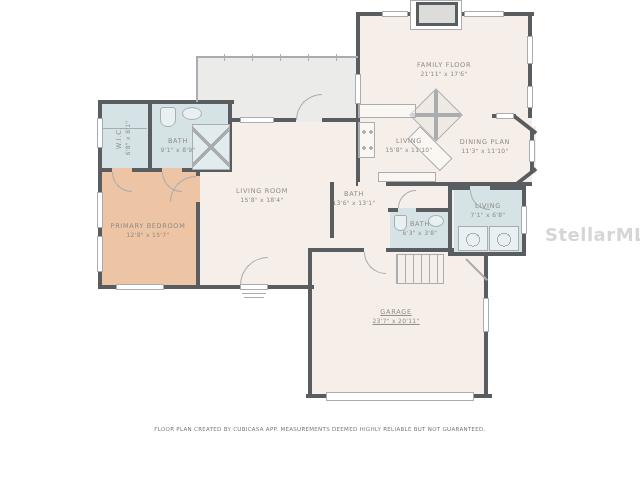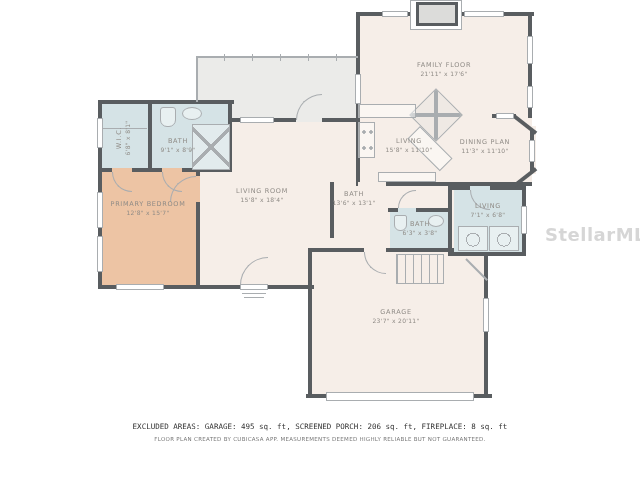--- a/index.html
+++ b/index.html
@@ -168,45 +168,44 @@
     <div class="rdims">11'3" x 11'10"</div>
   </div>
   <div class="lbl rot" style="left:124px;top:138px;">
     <div class="rname">W.I.C.</div>
     <div class="rdims">6'8" x 8'1"</div>
   </div>
   <div class="lbl" style="left:178px;top:146px;">
     <div class="rname">BATH</div>
     <div class="rdims">9'1" x 8'9"</div>
   </div>
-  <div class="lbl" style="left:148px;top:209px;">
+  <div class="lbl" style="left:148px;top:231px;">
     <div class="rname">PRIMARY BEDROOM</div>
     <div class="rdims">12'8" x 15'7"</div>
   </div>
   <div class="lbl" style="left:262px;top:196px;">
     <div class="rname">LIVING ROOM</div>
     <div class="rdims">15'8" x 18'4"</div>
   </div>
   <div class="lbl" style="left:354px;top:199px;">
     <div class="rname">BATH</div>
     <div class="rdims">13'6" x 13'1"</div>
   </div>
   <div class="lbl" style="left:420px;top:229px;">
     <div class="rname">BATH</div>
     <div class="rdims">6'3" x 3'8"</div>
   </div>
   <div class="lbl" style="left:488px;top:211px;">
     <div class="rname">LIVING</div>
     <div class="rdims">7'1" x 6'8"</div>
   </div>
-  <div class="lbl" style="left:396px;top:317px;">
+  <div class="lbl" style="left:396px;top:317px;text-decoration:underline;">
     <div class="rname">GARAGE</div>
     <div class="rdims">23'7" x 20'11"</div>
   </div>
 
   <div id="watermark">StellarMLS</div>
 
   <div id="footer">
-    <div class="f-line">EXCLUDED AREAS: GARAGE: 495 sq. ft, SCREENED PORCH: 206 sq. ft, FIREPLACE: 8 sq. ft</div>
     <div class="f-disclaimer">FLOOR PLAN CREATED BY CUBICASA APP. MEASUREMENTS DEEMED HIGHLY RELIABLE BUT NOT GUARANTEED.</div>
   </div>
 
 </div>
 
 </body></html>

